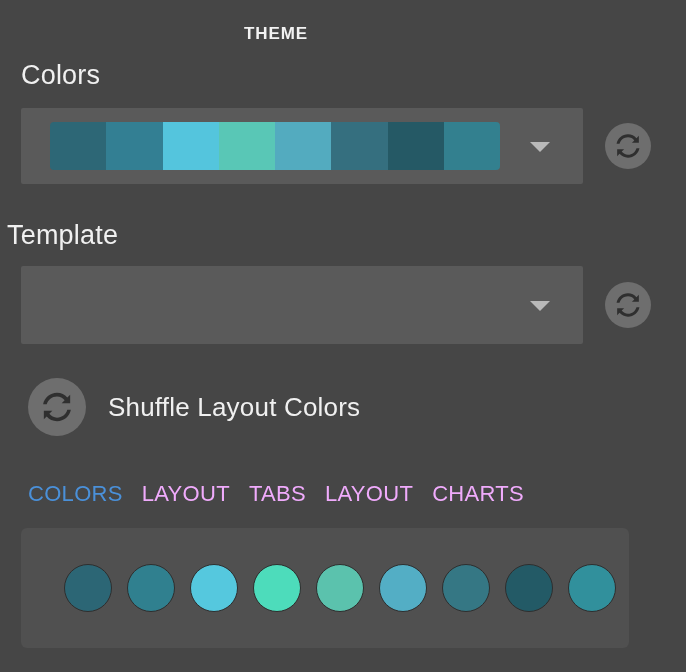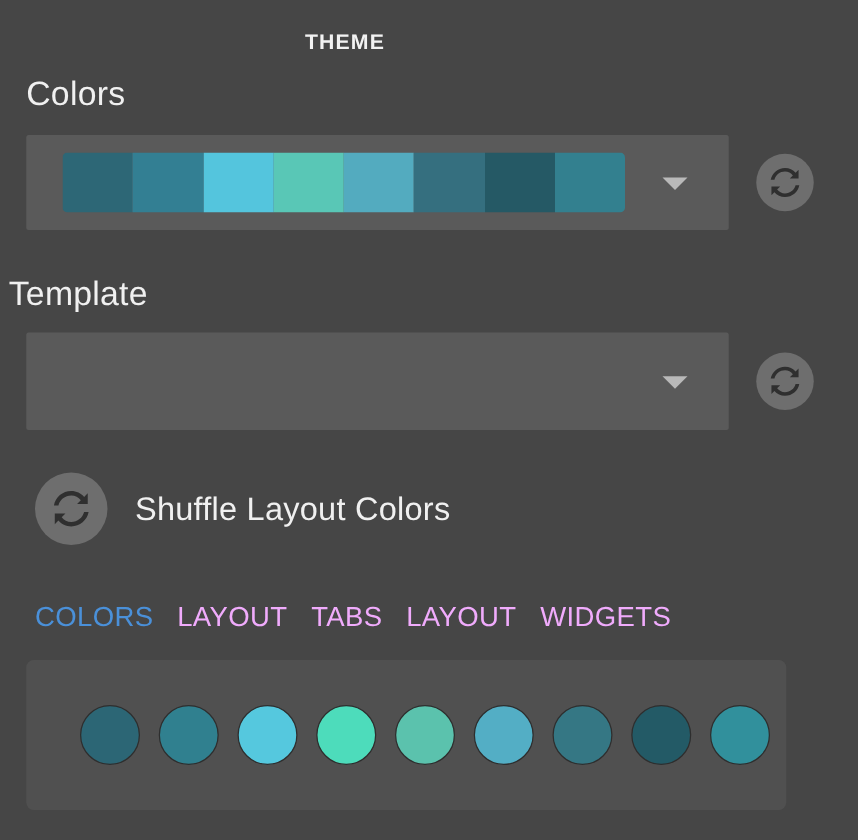--- a/index.html
+++ b/index.html
@@ -272,21 +272,21 @@
       </svg>
     </div>
     <span class="shuffle-label">Shuffle Layout Colors</span>
   </div>
 
   <div class="tabs" id="tab-bar">
       <span class="tab active" style="color: rgb(74, 144, 217);">COLORS</span>
       <span class="tab">LAYOUT</span>
       <span class="tab">TABS</span>
       <span class="tab">LAYOUT</span>
-      <span class="tab">WIDGETS</span>
+      <span class="tab">CHARTS</span>
     </div>
 
   <div class="swatch-tray">
     <div class="circle-list" id="circle-list">
         <div class="circle-swatch" style="background: rgb(44, 102, 117);"></div>
         <div class="circle-swatch" style="background: rgb(48, 128, 143);"></div>
         <div class="circle-swatch" style="background: rgb(85, 200, 222);"></div>
         <div class="circle-swatch" style="background: rgb(77, 220, 187);"></div>
         <div class="circle-swatch" style="background: rgb(91, 194, 173);"></div>
         <div class="circle-swatch" style="background: rgb(83, 174, 197);"></div>

